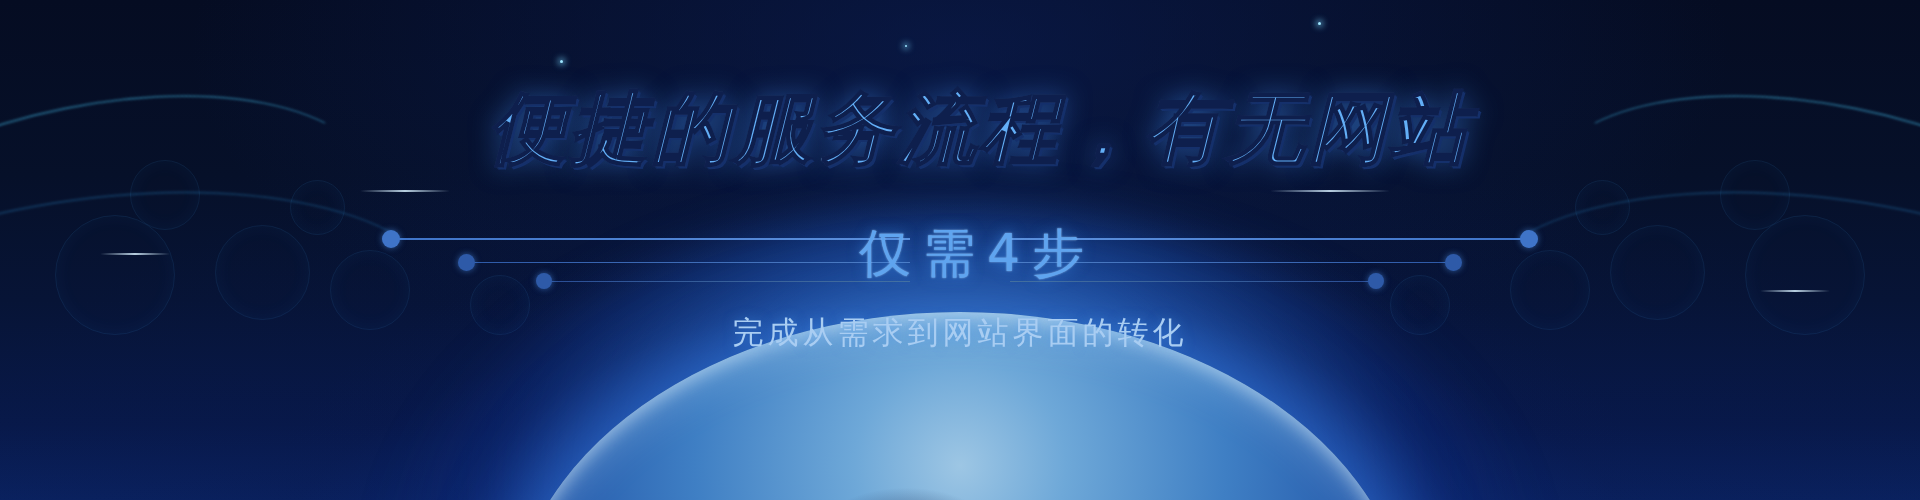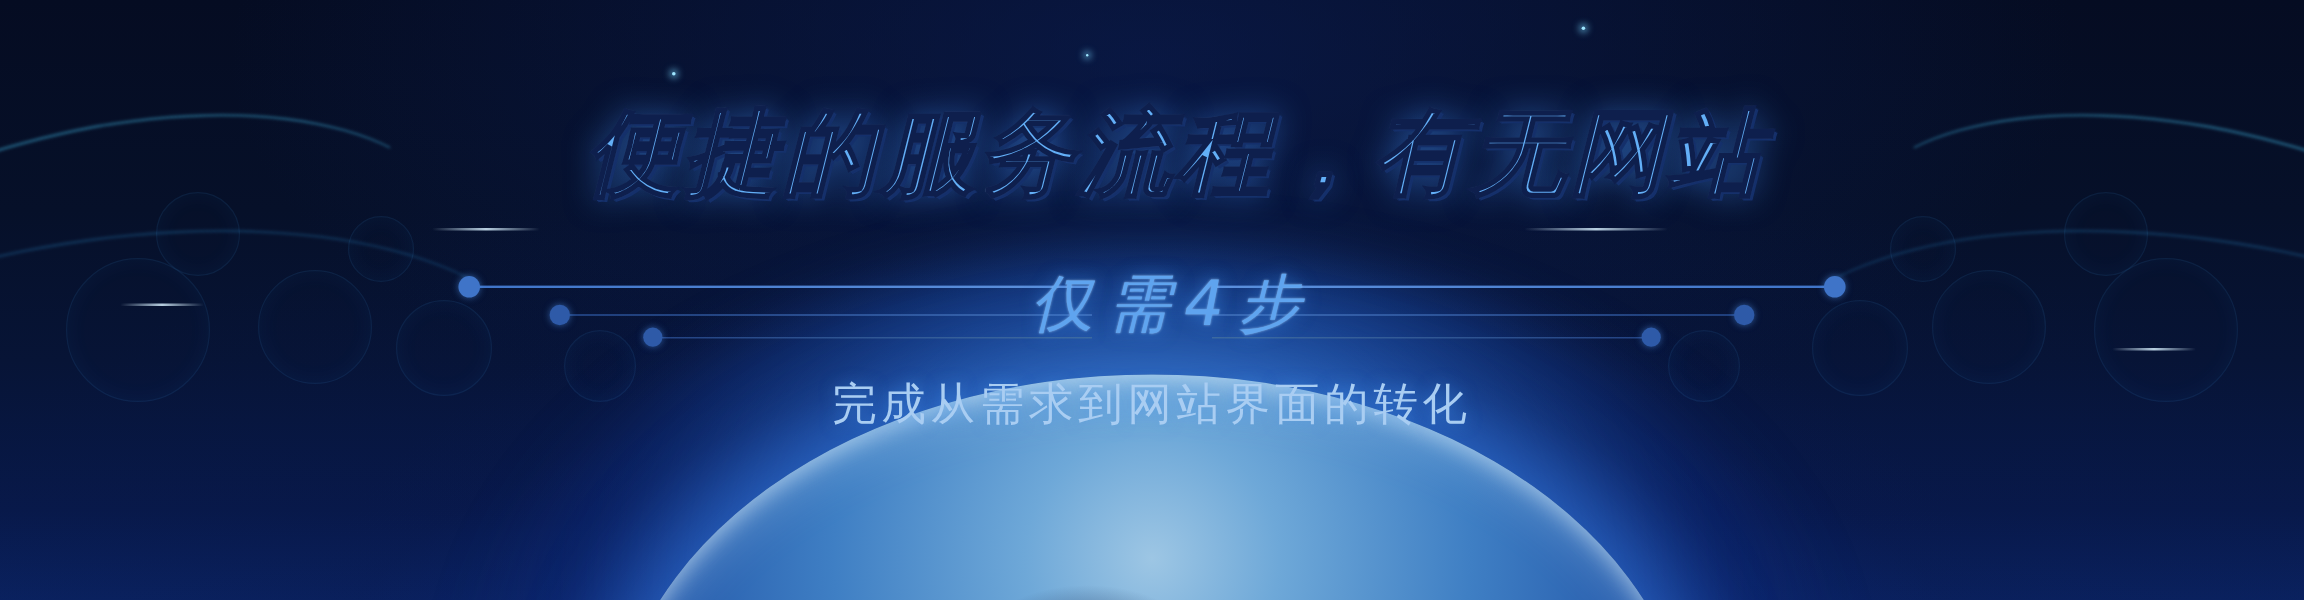--- a/index.html
+++ b/index.html
@@ -124,32 +124,32 @@
   .dline { position:absolute; height:1px; }
   .dline.thick { height:2px; }
   .dot { position:absolute; border-radius:50%; background:#2e5aa8;
          box-shadow:0 0 6px rgba(80,150,240,.55); }
   .dot.bright { background:#3f74c8; }
 
   .subtitle {
     position:absolute; top:0; left:0; width:100%; height:92px;
     display:flex; align-items:center; justify-content:center;
     font-family:"DejaVu Sans","Liberation Sans",sans-serif;
-    font-size:52px; font-weight:500; font-style:italic;
+    font-size:52px; font-weight:500; 
     letter-spacing:12px; color:#5fa4ef;
     text-shadow:0 0 14px rgba(60,140,235,.7), 0 0 2px rgba(190,225,255,.8);
     white-space:nowrap;
     padding-left:35px;
   }
 
   .tagline {
     position:absolute; top:312px; left:0; width:100%;
     text-align:center;
     font-family:"DejaVu Sans","Liberation Sans",sans-serif;
-    font-size:37px; font-weight:400;
+    font-size:31px; font-weight:400;
     letter-spacing:4px;
     color:#a9cdf2;
     text-shadow:0 0 12px rgba(70,150,240,.55);
     white-space:nowrap;
   }
 </style>
 </head>
 <body>
 
 <div class="banner">

